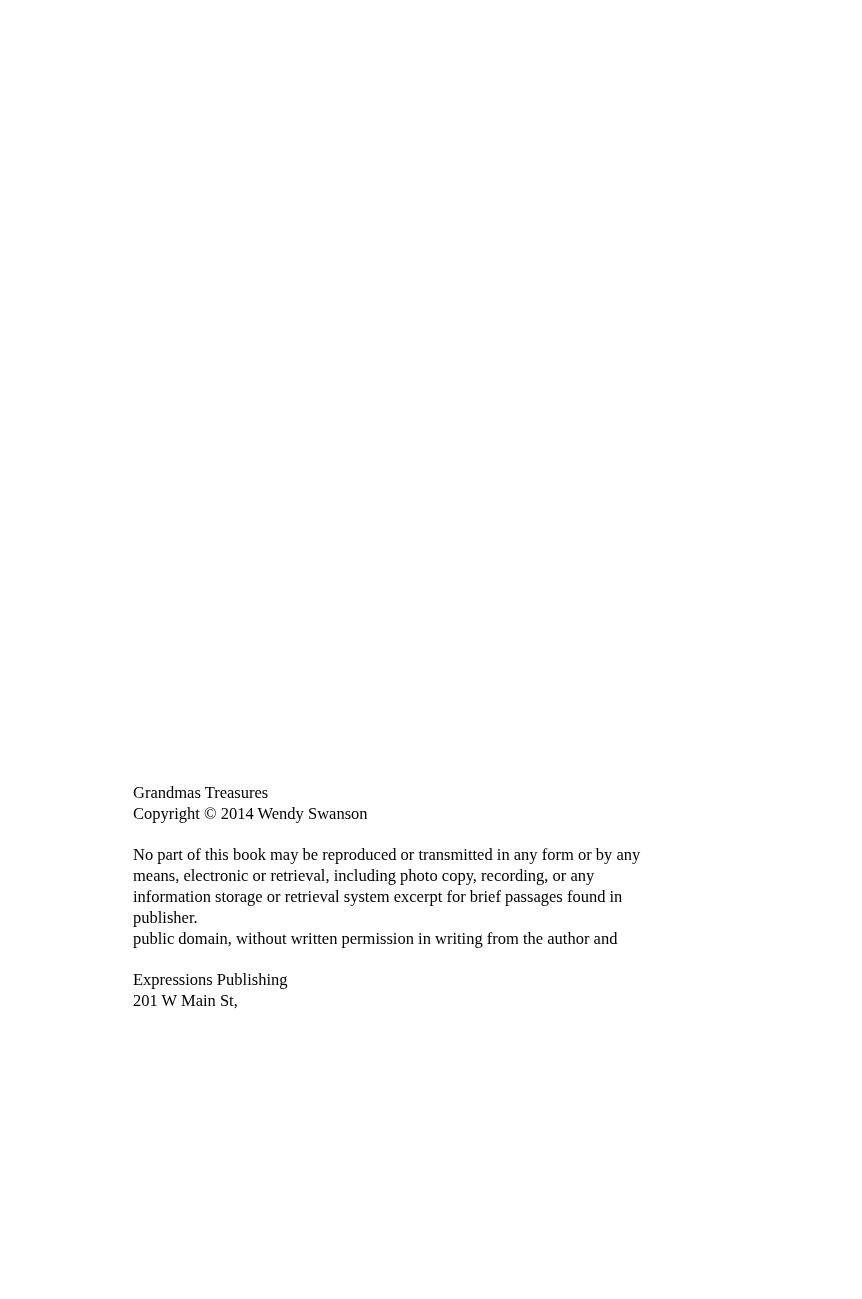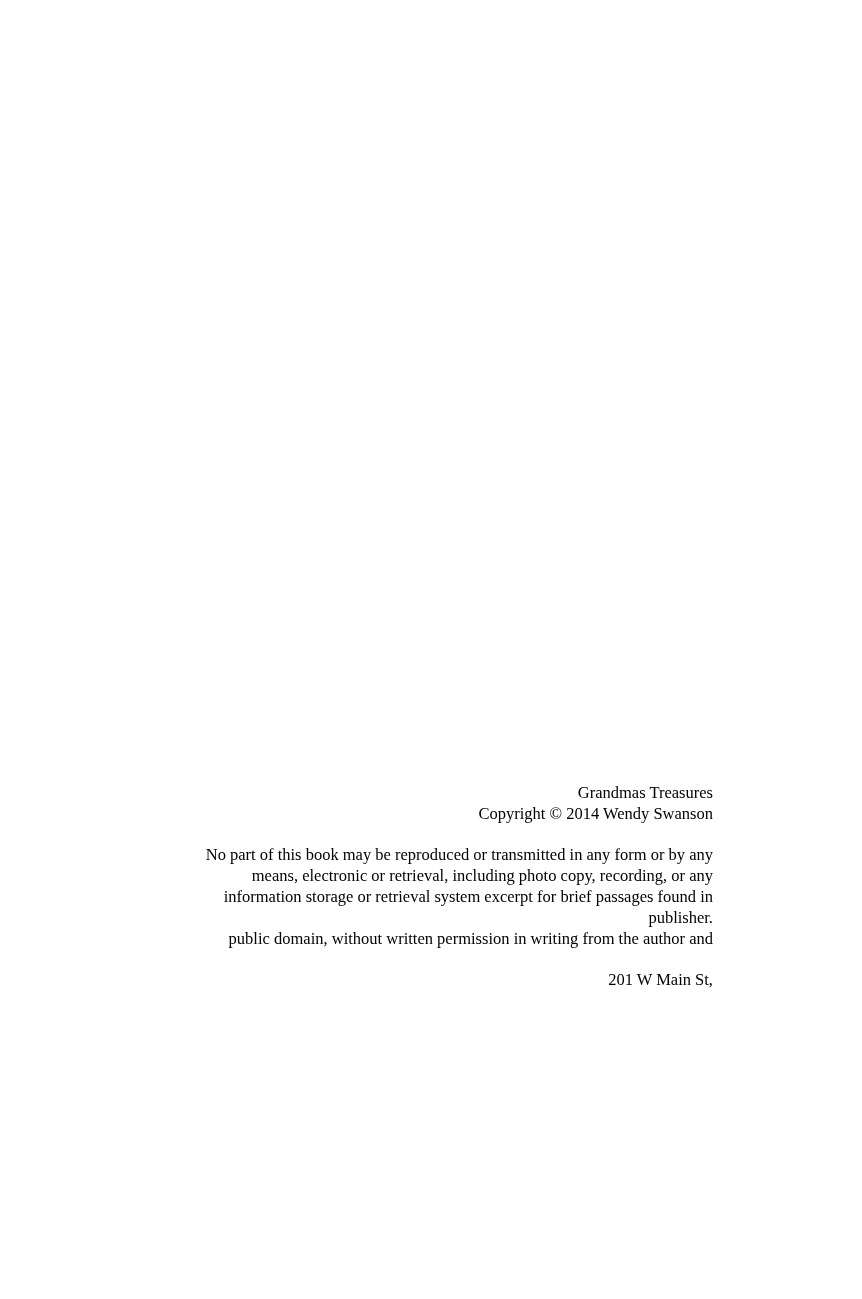--- a/index.html
+++ b/index.html
@@ -16,34 +16,32 @@
     font-family: "Liberation Serif", "DejaVu Serif", serif;
     color: #000000;
   }
   .text-block {
     position: absolute;
     left: 133px;
     top: 783px;
     width: 580px;
     font-size: 16.5px;
     line-height: 20.8px;
-    text-align: right;
   }
   .para {
     margin: 0 0 20.8px 0;
   }
   .para:last-child {
     margin-bottom: 0;
   }
   .line {
     white-space: pre;
   }
   .para-wrap .line {
     white-space: pre-wrap;
-    margin-left: 36px;
   }
 </style>
 </head>
 <body>
 
 <div class="page">
   <div class="text-block">
 
     <div class="para">
       <div class="line">Grandmas Treasures</div>
@@ -53,17 +51,18 @@
     <div class="para para-wrap">
       <div class="line">No part of this book may be reproduced or transmitted in any form or by any</div>
       <div class="line">means, electronic or retrieval, including photo copy, recording, or any</div>
       <div class="line">information storage or retrieval system excerpt for brief passages found in</div>
       <div class="line">publisher.</div>
       <div class="line">public domain, without written permission in writing from the author and</div>
     </div>
 
 
     <div class="para">
+      <div class="line">Expressions Publishing</div>
       <div class="line">201 W Main St,</div>
     </div>
 
   </div>
 </div>
 
 </body></html>

